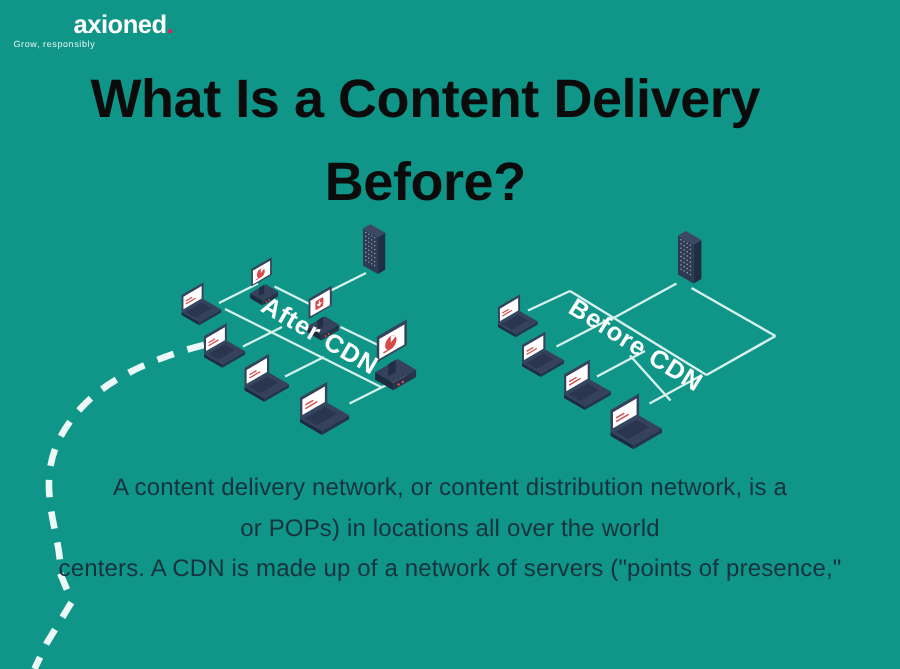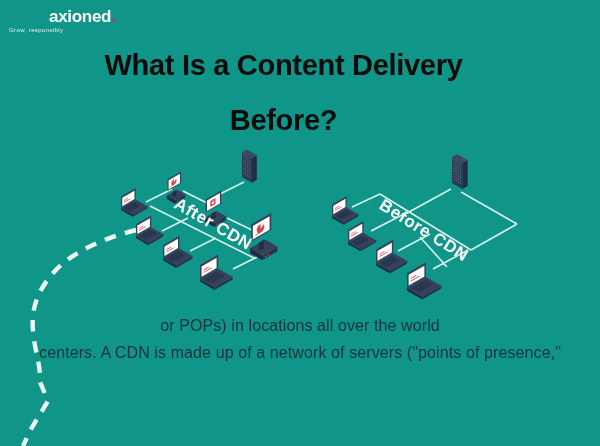--- a/index.html
+++ b/index.html
@@ -12,21 +12,21 @@
   }
   
   .logo{position:absolute;top:8px;left:9px;color:#FFFFFF;}
   .logo-name{font-size:17px;font-weight:800;letter-spacing:-0.3px;line-height:17px;margin-left:40px;}
   .logo-dot{color:#E91D5C;}
   .logo-tagline{font-size:6px;letter-spacing:0.4px;opacity:0.9;margin-top:2px;}
   
   .title{
     position:absolute;top:38px;left:0;width:567px;margin:0;
     text-align:center;color:#0B0B0B;
-    font-size:29px;font-weight:800;line-height:55px;letter-spacing:-0.3px;
+    font-size:36px;font-weight:800;line-height:55px;letter-spacing:-0.3px;
   }
   .title-line{display:block;}
   
   .diagram-svg{position:absolute;top:0;left:0;}
   .net{stroke:#E3F6F1;stroke-width:1.6;fill:none;opacity:0.95;}
   .iso-label{
     fill:#FFFFFF;font-weight:800;font-size:17px;letter-spacing:0.6px;
     font-family:"Liberation Sans", sans-serif;
   }
   
@@ -126,17 +126,18 @@
       <use href="#server" transform="translate(452,183) scale(1)"></use>
       <use href="#laptop" transform="translate(332,216) scale(0.85)"></use>
       <use href="#laptop" transform="translate(348,242) scale(0.9)"></use>
       <use href="#laptop" transform="translate(376,263) scale(1)"></use>
       <use href="#laptop" transform="translate(407,288) scale(1.1)"></use>
       <text class="iso-label" transform="translate(378,208) rotate(32)">Before CDN</text>
     </g>
   </svg>
 
   <div class="body-text">
+    <div class="body-line">A content delivery network, or content distribution network, is a</div>
     <div class="body-line">or POPs) in locations all over the world</div>
     <div class="body-line">centers. A CDN is made up of a network of servers ("points of presence,"</div>
   </div>
 
 </div>
 
 </body></html>

